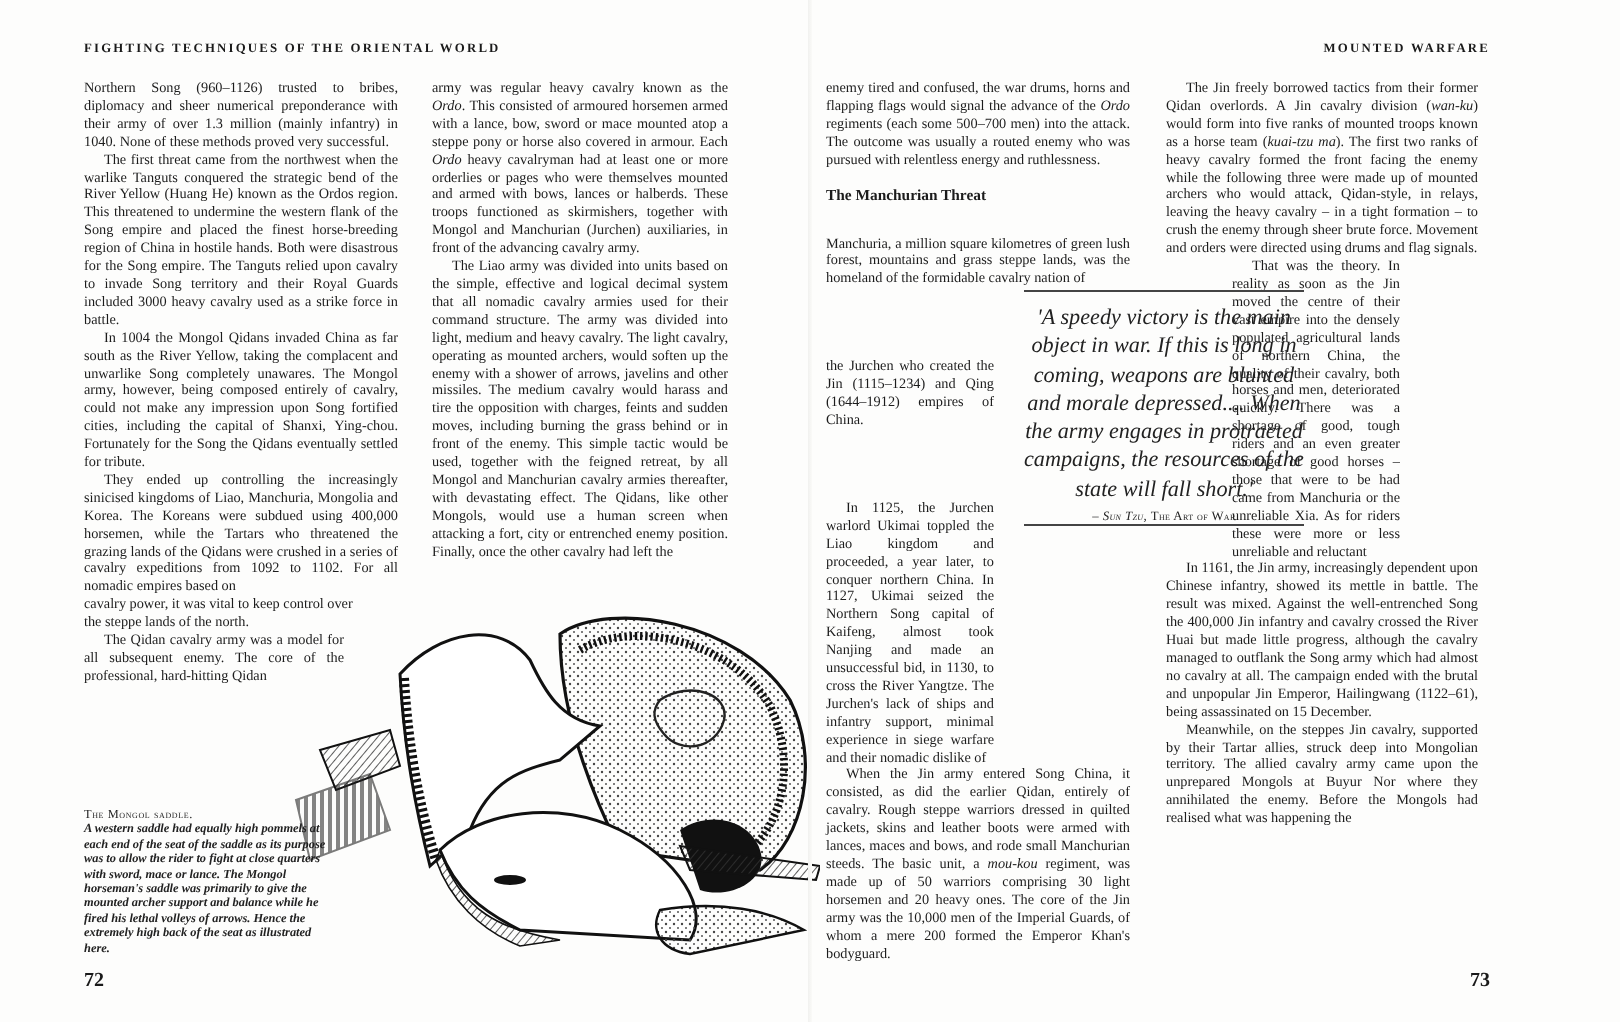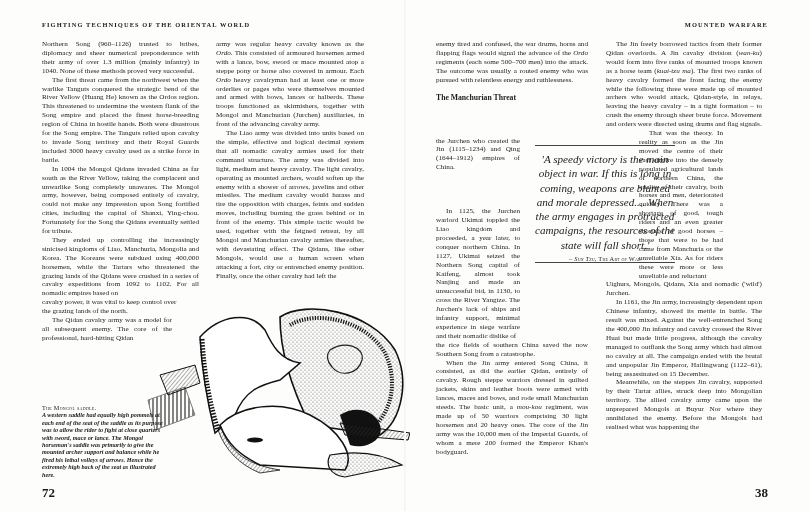--- a/index.html
+++ b/index.html
@@ -1,28 +1,28 @@
 <!DOCTYPE html>
 <html><head>
 <meta charset="utf-8">
 <style>
   * { margin: 0; padding: 0; box-sizing: border-box; }
   html, body { width: 810px; height: 511px; background: #ffffff; overflow: hidden; }
   body { font-family: "Liberation Serif", "DejaVu Serif", serif; color: #1a1a1a; position: relative; }
   .spread { position: absolute; left: 0; top: 0; width: 810px; height: 511px; background: #fdfdfc; }
   .page { position: absolute; top: 0; height: 511px; width: 405px; }
   .page.left { left: 0; }
-  .page.right { left: 405px; }
+  .page.right { left: 382px; }
   .running-head {
     position: absolute; top: 21px; font-size: 6.4px; font-weight: bold; letter-spacing: 1.1px;
     text-transform: uppercase; color: #1a1a1a;
   }
   .page.left .running-head { left: 42px; }
   .page.right .running-head { right: 42px; }
-  .folio { position: absolute; top: 485px; font-size: 13px; font-weight: bold; }
+  .folio { position: absolute; top: 485px; font-size: 10px; font-weight: bold; }
   .page.left .folio { left: 42px; }
   .page.right .folio { right: 42px; }
 
   .col {
     position: absolute; font-size: 7.15px; line-height: 8.9px; text-align: justify; color: #1c1c1c;
   }
   .col p { text-indent: 0; margin: 0; }
   .col p + p { text-indent: 10px; }
   .col p.noindent { text-indent: 0; }
   .col em { font-style: italic; }
@@ -64,21 +64,21 @@
 <div class="spread">
 
   <div class="page left">
     <div class="running-head">FIGHTING TECHNIQUES OF THE ORIENTAL WORLD</div>
 
     <div class="col" id="lp-col1">
       <p class="noindent">Northern Song (960–1126) trusted to bribes, diplomacy and sheer numerical preponderance with their army of over 1.3 million (mainly infantry) in 1040. None of these methods proved very successful.</p>
       <p>The first threat came from the northwest when the warlike Tanguts conquered the strategic bend of the River Yellow (Huang He) known as the Ordos region. This threatened to undermine the western flank of the Song empire and placed the finest horse-breeding region of China in hostile hands. Both were disastrous for the Song empire. The Tanguts relied upon cavalry to invade Song territory and their Royal Guards included 3000 heavy cavalry used as a strike force in battle.</p>
       <p>In 1004 the Mongol Qidans invaded China as far south as the River Yellow, taking the complacent and unwarlike Song completely unawares. The Mongol army, however, being composed entirely of cavalry, could not make any impression upon Song fortified cities, including the capital of Shanxi, Ying-chou. Fortunately for the Song the Qidans eventually settled for tribute.</p>
       <p>They ended up controlling the increasingly sinicised kingdoms of Liao, Manchuria, Mongolia and Korea. The Koreans were subdued using 400,000 horsemen, while the Tartars who threatened the grazing lands of the Qidans were crushed in a series of cavalry expeditions from 1092 to 1102. For all nomadic empires based on</p>
-      <p class="noindent narrow" style="text-align:left;">cavalry power, it was vital to keep control over the grazing lands of the north.</p>
+      <p class="noindent narrow" style="text-align:left;">cavalry power, it was vital to keep control over the steppe lands of the north.</p>
       <p style="width:130px;">The Qidan cavalry army was a model for all subsequent enemy. The core of the professional, hard-hitting Qidan</p>
     </div>
 
     <div class="col" id="lp-col2">
       <p class="noindent"><span>army was regular heavy cavalry known as the </span><em>Ordo</em><span>. This consisted of armoured horsemen armed with a lance, bow, sword or mace mounted atop a steppe pony or horse also covered in armour. Each </span><em>Ordo</em><span> heavy cavalryman had at least one or more orderlies or pages who were themselves mounted and armed with bows, lances or halberds. These troops functioned as skirmishers, together with Mongol and Manchurian (Jurchen) auxiliaries, in front of the advancing cavalry army.</span></p>
       <p>The Liao army was divided into units based on the simple, effective and logical decimal system that all nomadic cavalry armies used for their command structure. The army was divided into light, medium and heavy cavalry. The light cavalry, operating as mounted archers, would soften up the enemy with a shower of arrows, javelins and other missiles. The medium cavalry would harass and tire the opposition with charges, feints and sudden moves, including burning the grass behind or in front of the enemy. This simple tactic would be used, together with the feigned retreat, by all Mongol and Manchurian cavalry armies thereafter, with devastating effect. The Qidans, like other Mongols, would use a human screen when attacking a fort, city or entrenched enemy position. Finally, once the other cavalry had left the</p>
     </div>
 
     <div class="caption">
       <span class="cap-title">The Mongol saddle.</span><br>
@@ -123,38 +123,37 @@
   </div>
 
   <div class="gutter"></div>
 
   <div class="page right">
     <div class="running-head">MOUNTED WARFARE</div>
 
     <div class="col" id="rp-col1">
       <p class="noindent"><span>enemy tired and confused, the war drums, horns and flapping flags would signal the advance of the </span><em>Ordo</em><span> regiments (each some 500–700 men) into the attack. The outcome was usually a routed enemy who was pursued with relentless energy and ruthlessness.</span></p>
       <h3>The Manchurian Threat</h3>
+      <p class="noindent">Manchuria, a million square kilometres of green lush forest, mountains and grass steppe lands, was the homeland of the formidable cavalry nation of</p>
       <p class="noindent inset-narrow">the Jurchen who created the Jin (1115–1234) and Qing (1644–1912) empires of China.</p>
       <p class="inset-narrow">In 1125, the Jurchen warlord Ukimai toppled the Liao kingdom and proceeded, a year later, to conquer northern China. In 1127, Ukimai seized the Northern Song capital of Kaifeng, almost took Nanjing and made an unsuccessful bid, in 1130, to cross the River Yangtze. The Jurchen's lack of ships and infantry support, minimal experience in siege warfare and their nomadic dislike of</p>
-      <p class="noindent">the rice fields of southern China saved the now Southern Song from a catastrophe.</p>
       <p><span>When the Jin army entered Song China, it consisted, as did the earlier Qidan, entirely of cavalry. Rough steppe warriors dressed in quilted jackets, skins and leather boots were armed with lances, maces and bows, and rode small Manchurian steeds. The basic unit, a </span><em>mou-kou</em><span> regiment, was made up of 50 warriors comprising 30 light horsemen and 20 heavy ones. The core of the Jin army was the 10,000 men of the Imperial Guards, of whom a mere 200 formed the Emperor Khan's bodyguard.</span></p>
     </div>
 
     <div class="col" id="rp-col2">
       <p style="text-indent:10px;"><span>The Jin freely borrowed tactics from their former Qidan overlords. A Jin cavalry division (</span><em>wan-ku</em><span>) would form into five ranks of mounted troops known as a horse team (</span><em>kuai-tzu ma</em><span>). The first two ranks of heavy cavalry formed the front facing the enemy while the following three were made up of mounted archers who would attack, Qidan-style, in relays, leaving the heavy cavalry – in a tight formation – to crush the enemy through sheer brute force. Movement and orders were directed using drums and flag signals.</span></p>
       <p class="shortw">That was the theory. In reality as soon as the Jin moved the centre of their vast empire into the densely populated agricultural lands of northern China, the quality of their cavalry, both horses and men, deteriorated quickly. There was a shortage of good, tough riders and an even greater shortage of good horses – those that were to be had came from Manchuria or the unreliable Xia. As for riders these were more or less unreliable and reluctant</p>
-      <p class="noindent">Uighurs, Mongols, Qidans, Xia and nomadic ('wild') Jurchen.</p>
       <p>In 1161, the Jin army, increasingly dependent upon Chinese infantry, showed its mettle in battle. The result was mixed. Against the well-entrenched Song the 400,000 Jin infantry and cavalry crossed the River Huai but made little progress, although the cavalry managed to outflank the Song army which had almost no cavalry at all. The campaign ended with the brutal and unpopular Jin Emperor, Hailingwang (1122–61), being assassinated on 15 December.</p>
       <p>Meanwhile, on the steppes Jin cavalry, supported by their Tartar allies, struck deep into Mongolian territory. The allied cavalry army came upon the unprepared Mongols at Buyur Nor where they annihilated the enemy. Before the Mongols had realised what was happening the</p>
     </div>
 
     <div class="quote-box">
       <div class="quote-text">'A speedy victory is the main object in war. If this is long in coming, weapons are blunted and morale depressed.... When the army engages in protracted campaigns, the resources of the state will fall short.'</div>
       <div class="quote-attr">
         <span>–</span>
         <span class="sc author">Sun Tzu,</span>
         <span class="sc">The Art of War</span>
       </div>
     </div>
 
-    <div class="folio">38</div>
+    <div class="folio">73</div>
   </div>
 </div>
 
 </body></html>

